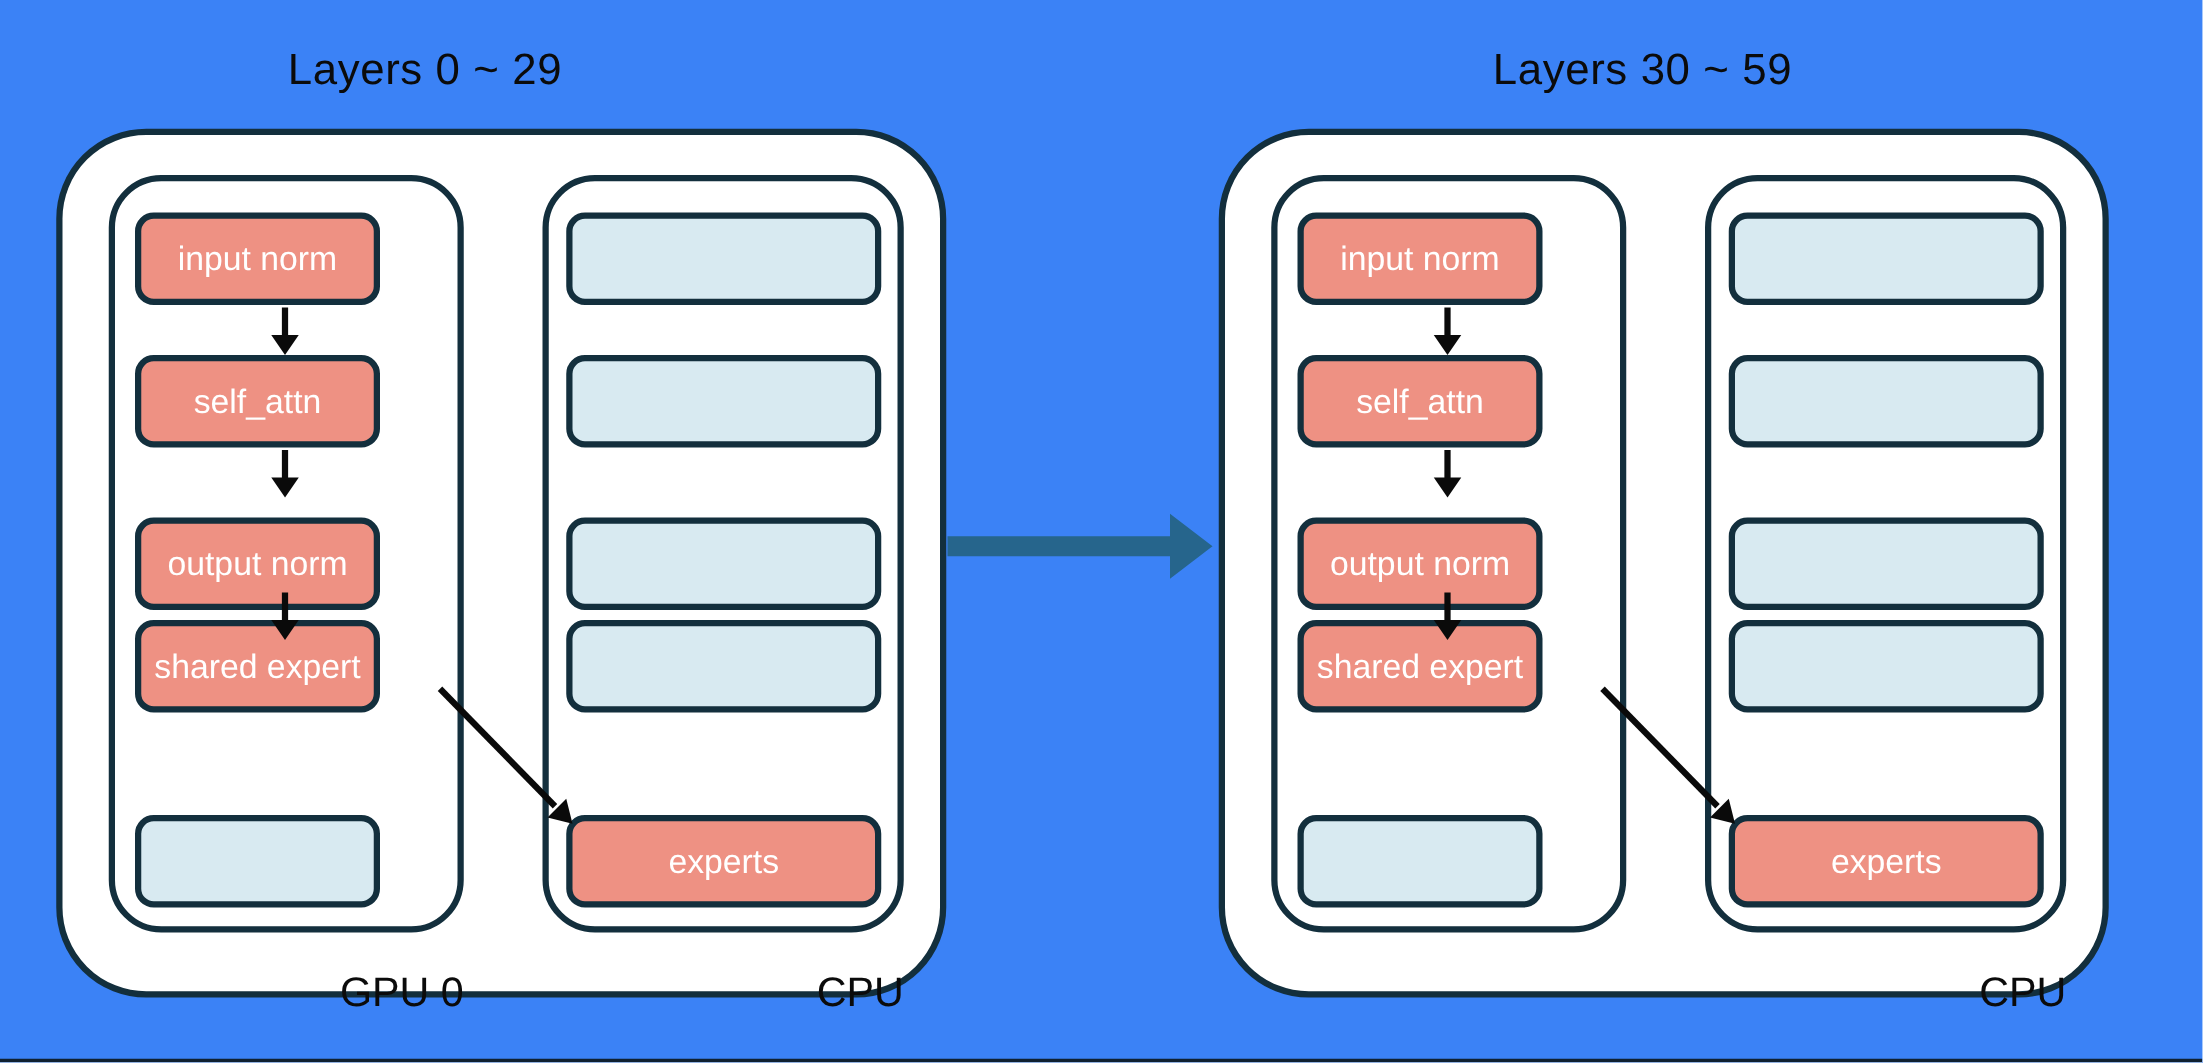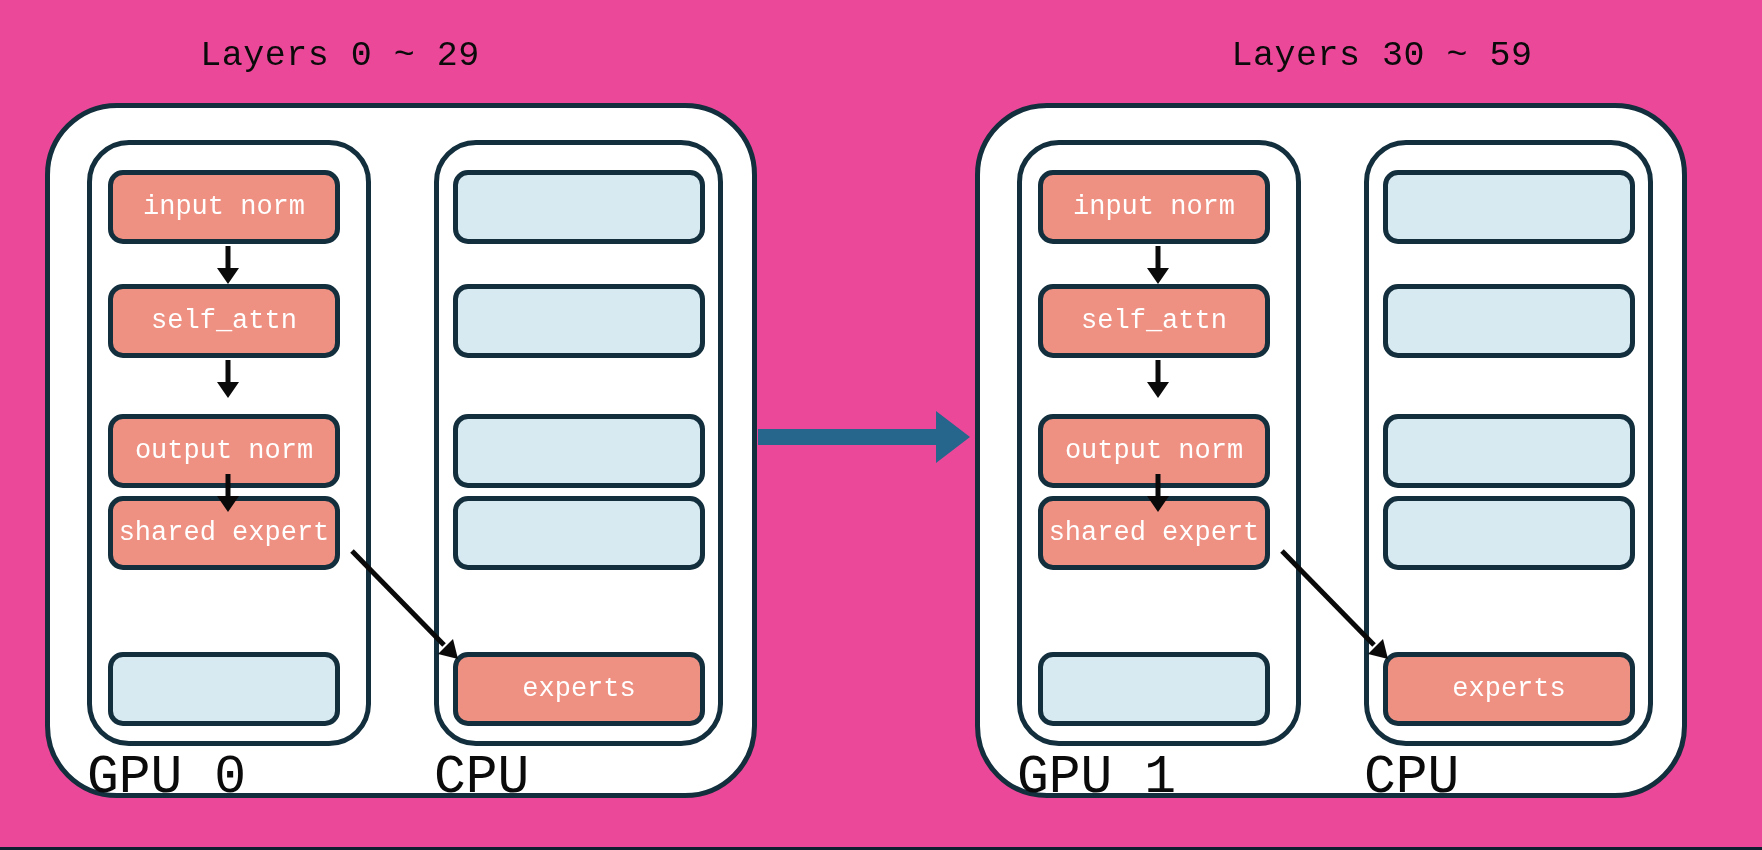--- a/index.html
+++ b/index.html
@@ -1,31 +1,31 @@
 <!DOCTYPE html>
 <html style="--border: #132F3D; --salmon: #EE9183; --lightblue: #D8EAF1; --transferarrow: #26658C; --blackarrow: #0a0a0a; --edge: #0F2030;"><head>
 <meta charset="utf-8">
 <style>
   html,body{margin:0;padding:0;background:#ffffff;}
   .canvas{
     position:relative;
     width:1762px;height:850px;
-    background:#ec4899;
-    font-family:Liberation Mono, monospace;
+    background:#3b82f6;
+    font-family:Liberation Sans, sans-serif;
     overflow:hidden;
   }
   .title{
     position:absolute;top:36px;width:420px;
     text-align:center;
     font-size:35px;font-weight:500;color:#0b0b0b;
     letter-spacing:0.5px;
     white-space:nowrap;
   }
   .title-left{left:130px;}
-  .title-right{left:1172px;}
+  .title-right{left:1104px;}
 
   .group{
     position:absolute;top:103px;
     width:712px;height:695px;
     border:5px solid var(--border);
     border-radius:72px;
     box-sizing:border-box;
     background:#ffffff;
   }
   .group-left{left:45px;}
@@ -44,35 +44,35 @@
   .block{
     position:absolute;height:74px;
     border:5px solid var(--border);
     border-radius:15px;
     box-sizing:border-box;
     color:#ffffff;
     font-size:27px;font-weight:500;
     text-align:center;line-height:64px;
     white-space:nowrap;
   }
-  .b-gpu{left:58px;width:232px;}
+  .b-gpu{left:58px;width:196px;}
   .b-cpu{left:403px;width:252px;}
   .r1{top:62px;}.r2{top:176px;}.r3{top:306px;}.r4{top:388px;}.r5{top:544px;}
   .salmon{background:var(--salmon);}
   .blue{background:var(--lightblue);}
 
   .arrows{
     position:absolute;left:0;top:0;width:712px;height:695px;
     pointer-events:none;
   }
 
   .col-label{
-    position:absolute;top:644px;height:52px;
-    line-height:52px;text-align:left;
-    font-size:53px;font-weight:500;color:#0b0b0b;
+    position:absolute;top:660px;height:52px;
+    line-height:52px;text-align:right;
+    font-size:33px;font-weight:500;color:#0b0b0b;
     white-space:nowrap;
   }
   .gpu-label{left:37px;width:284px;}
   .cpu-label{left:384px;width:289px;}
 
   .transfer-arrow-svg{
     position:absolute;left:745px;top:400px;width:240px;height:80px;
     pointer-events:none;
   }
   .transfer-label{
@@ -145,21 +145,20 @@
       <line x1="178" y1="138" x2="178" y2="162" stroke="#0a0a0a" stroke-width="5"></line>
       <polygon points="167,160 189,160 178,176" fill="#0a0a0a"></polygon>
       <line x1="178" y1="252" x2="178" y2="276" stroke="#0a0a0a" stroke-width="5"></line>
       <polygon points="167,274 189,274 178,290" fill="#0a0a0a"></polygon>
       <line x1="178" y1="366" x2="178" y2="390" stroke="#0a0a0a" stroke-width="5"></line>
       <polygon points="167,388 189,388 178,404" fill="#0a0a0a"></polygon>
       <line x1="302" y1="443" x2="394" y2="537" stroke="#0a0a0a" stroke-width="5"></line>
       <polygon points="408,551 388,546 403,531" fill="#0a0a0a"></polygon>
     </svg>
 
-    <div class="col-label gpu-label">GPU 1</div>
     <div class="col-label cpu-label">CPU</div>
   </section>
 
   <svg class="transfer-arrow-svg" viewBox="0 0 240 80" xmlns="http://www.w3.org/2000/svg">
     <polygon points="13,29 191,29 191,11 225,37 191,63 191,45 13,45" fill="#26658C"></polygon>
   </svg>
 
   <div class="bottom-edge"></div>
 </div>
 

